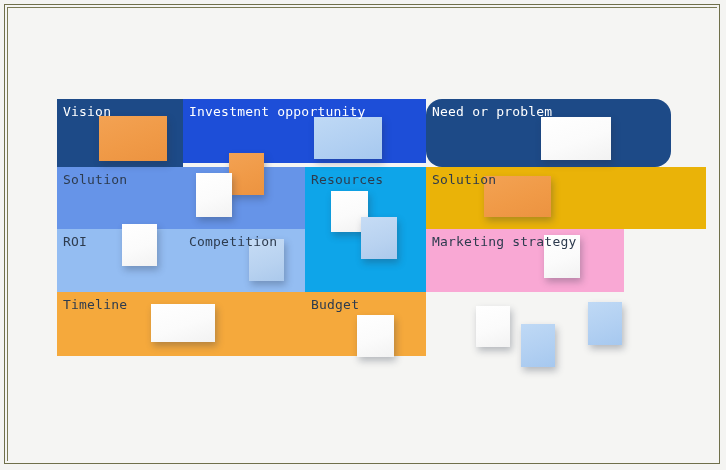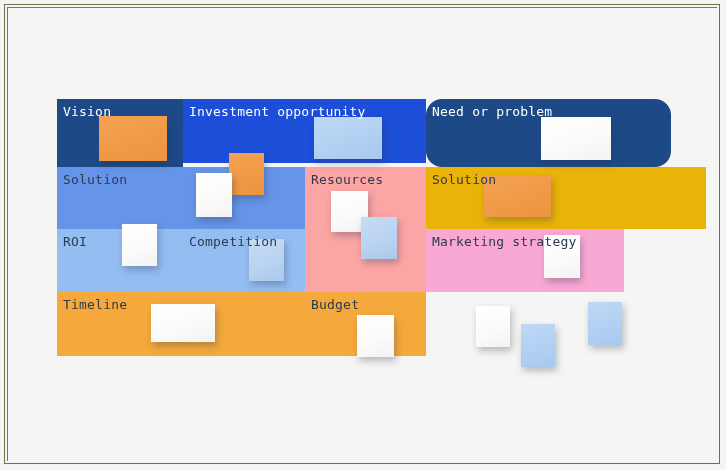--- a/index.html
+++ b/index.html
@@ -108,21 +108,21 @@
         </div>
         <div class="cell" style="left: 126px; top: 0px; width: 243px; height: 64px; background: #1d4ed8; text-align: center;">
           <div class="cell-label">Investment opportunity</div>
         </div>
         <div class="cell" style="left: 369px; top: 0px; width: 245px; height: 68px; background: rgb(29, 74, 135); border-radius: 16px;">
           <div class="cell-label">Need or problem</div>
         </div>
         <div class="cell" style="left: 0px; top: 68px; width: 248px; height: 62px; background: rgb(102, 148, 232);">
           <div class="cell-label dark">Solution</div>
         </div>
-        <div class="cell" style="left: 248px; top: 68px; width: 121px; height: 125px; background: #fca5a5;">
+        <div class="cell" style="left: 248px; top: 68px; width: 121px; height: 125px; background: #0ea5e9;">
           <div class="cell-label dark">Resources</div>
         </div>
         <div class="cell" style="left: 369px; top: 68px; width: 280px; height: 62px; background: #eab308; text-decoration: underline;">
           <div class="cell-label dark">Solution</div>
         </div>
         <div class="cell" style="left: 0px; top: 130px; width: 126px; height: 63px; background: rgb(148, 189, 242);">
           <div class="cell-label dark">ROI</div>
         </div>
         <div class="cell" style="left: 126px; top: 130px; width: 122px; height: 63px; background: rgb(148, 189, 242);">
           <div class="cell-label dark">Competition</div>

